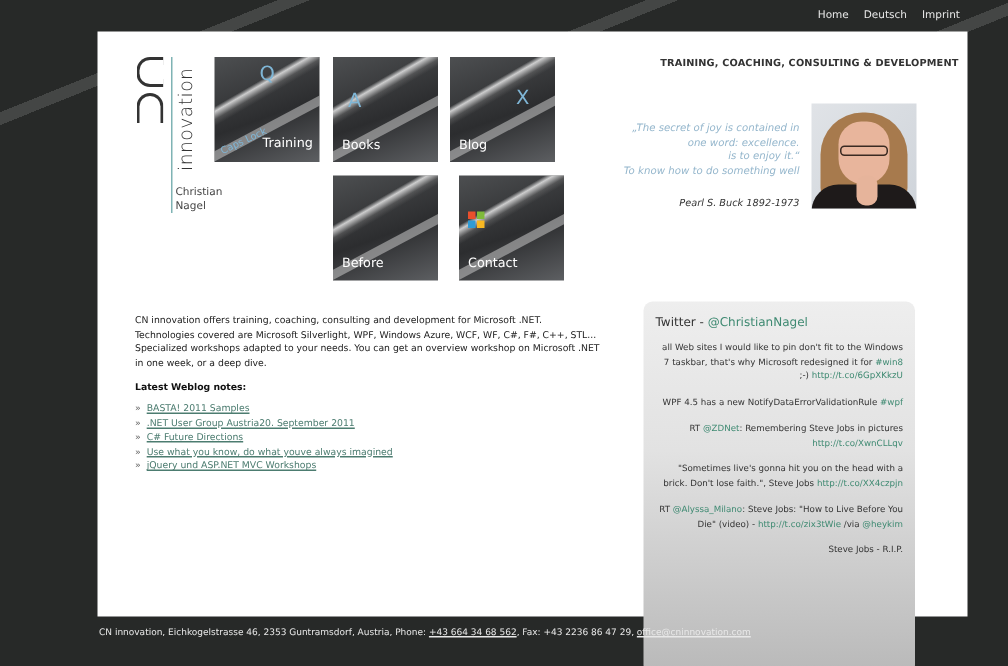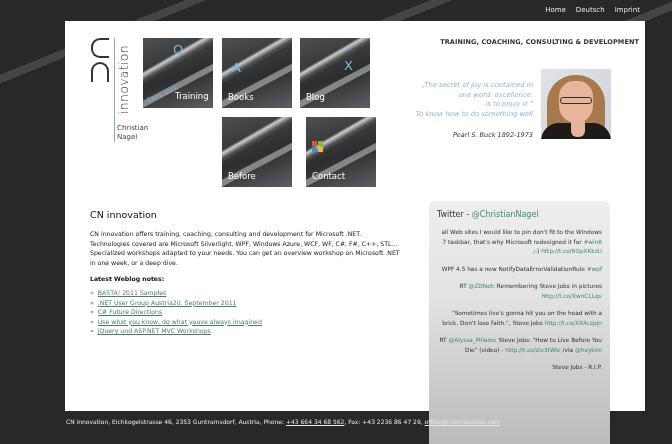--- a/index.html
+++ b/index.html
@@ -182,21 +182,20 @@
 
   <div class="photo">
     <div class="hair"></div>
     <div class="face"></div>
     <div class="glasses"></div>
     <div class="shirt"></div>
     <div class="hand"></div>
   </div>
 
   <div class="content">
-    <h1>CN innovation</h1>
     <p>CN innovation offers training, coaching, consulting and development for Microsoft .NET. Technologies covered are Microsoft Silverlight, WPF, Windows Azure, WCF, WF, C#, F#, C++, STL...</p>
     <p>Specialized workshops adapted to your needs. You can get an overview workshop on Microsoft .NET in one week, or a deep dive.</p>
     <h3>Latest Weblog notes:</h3>
     <ul class="weblog">
       <li><span class="bullet">»</span><a href="#">BASTA! 2011 Samples</a></li>
       <li><span class="bullet">»</span><a href="#">.NET User Group Austria20. September 2011</a></li>
       <li><span class="bullet">»</span><a href="#">C# Future Directions</a></li>
       <li><span class="bullet">»</span><a href="#">Use what you know, do what youve always imagined</a></li>
       <li><span class="bullet">»</span><a href="#">jQuery und ASP.NET MVC Workshops</a></li>
     </ul>

